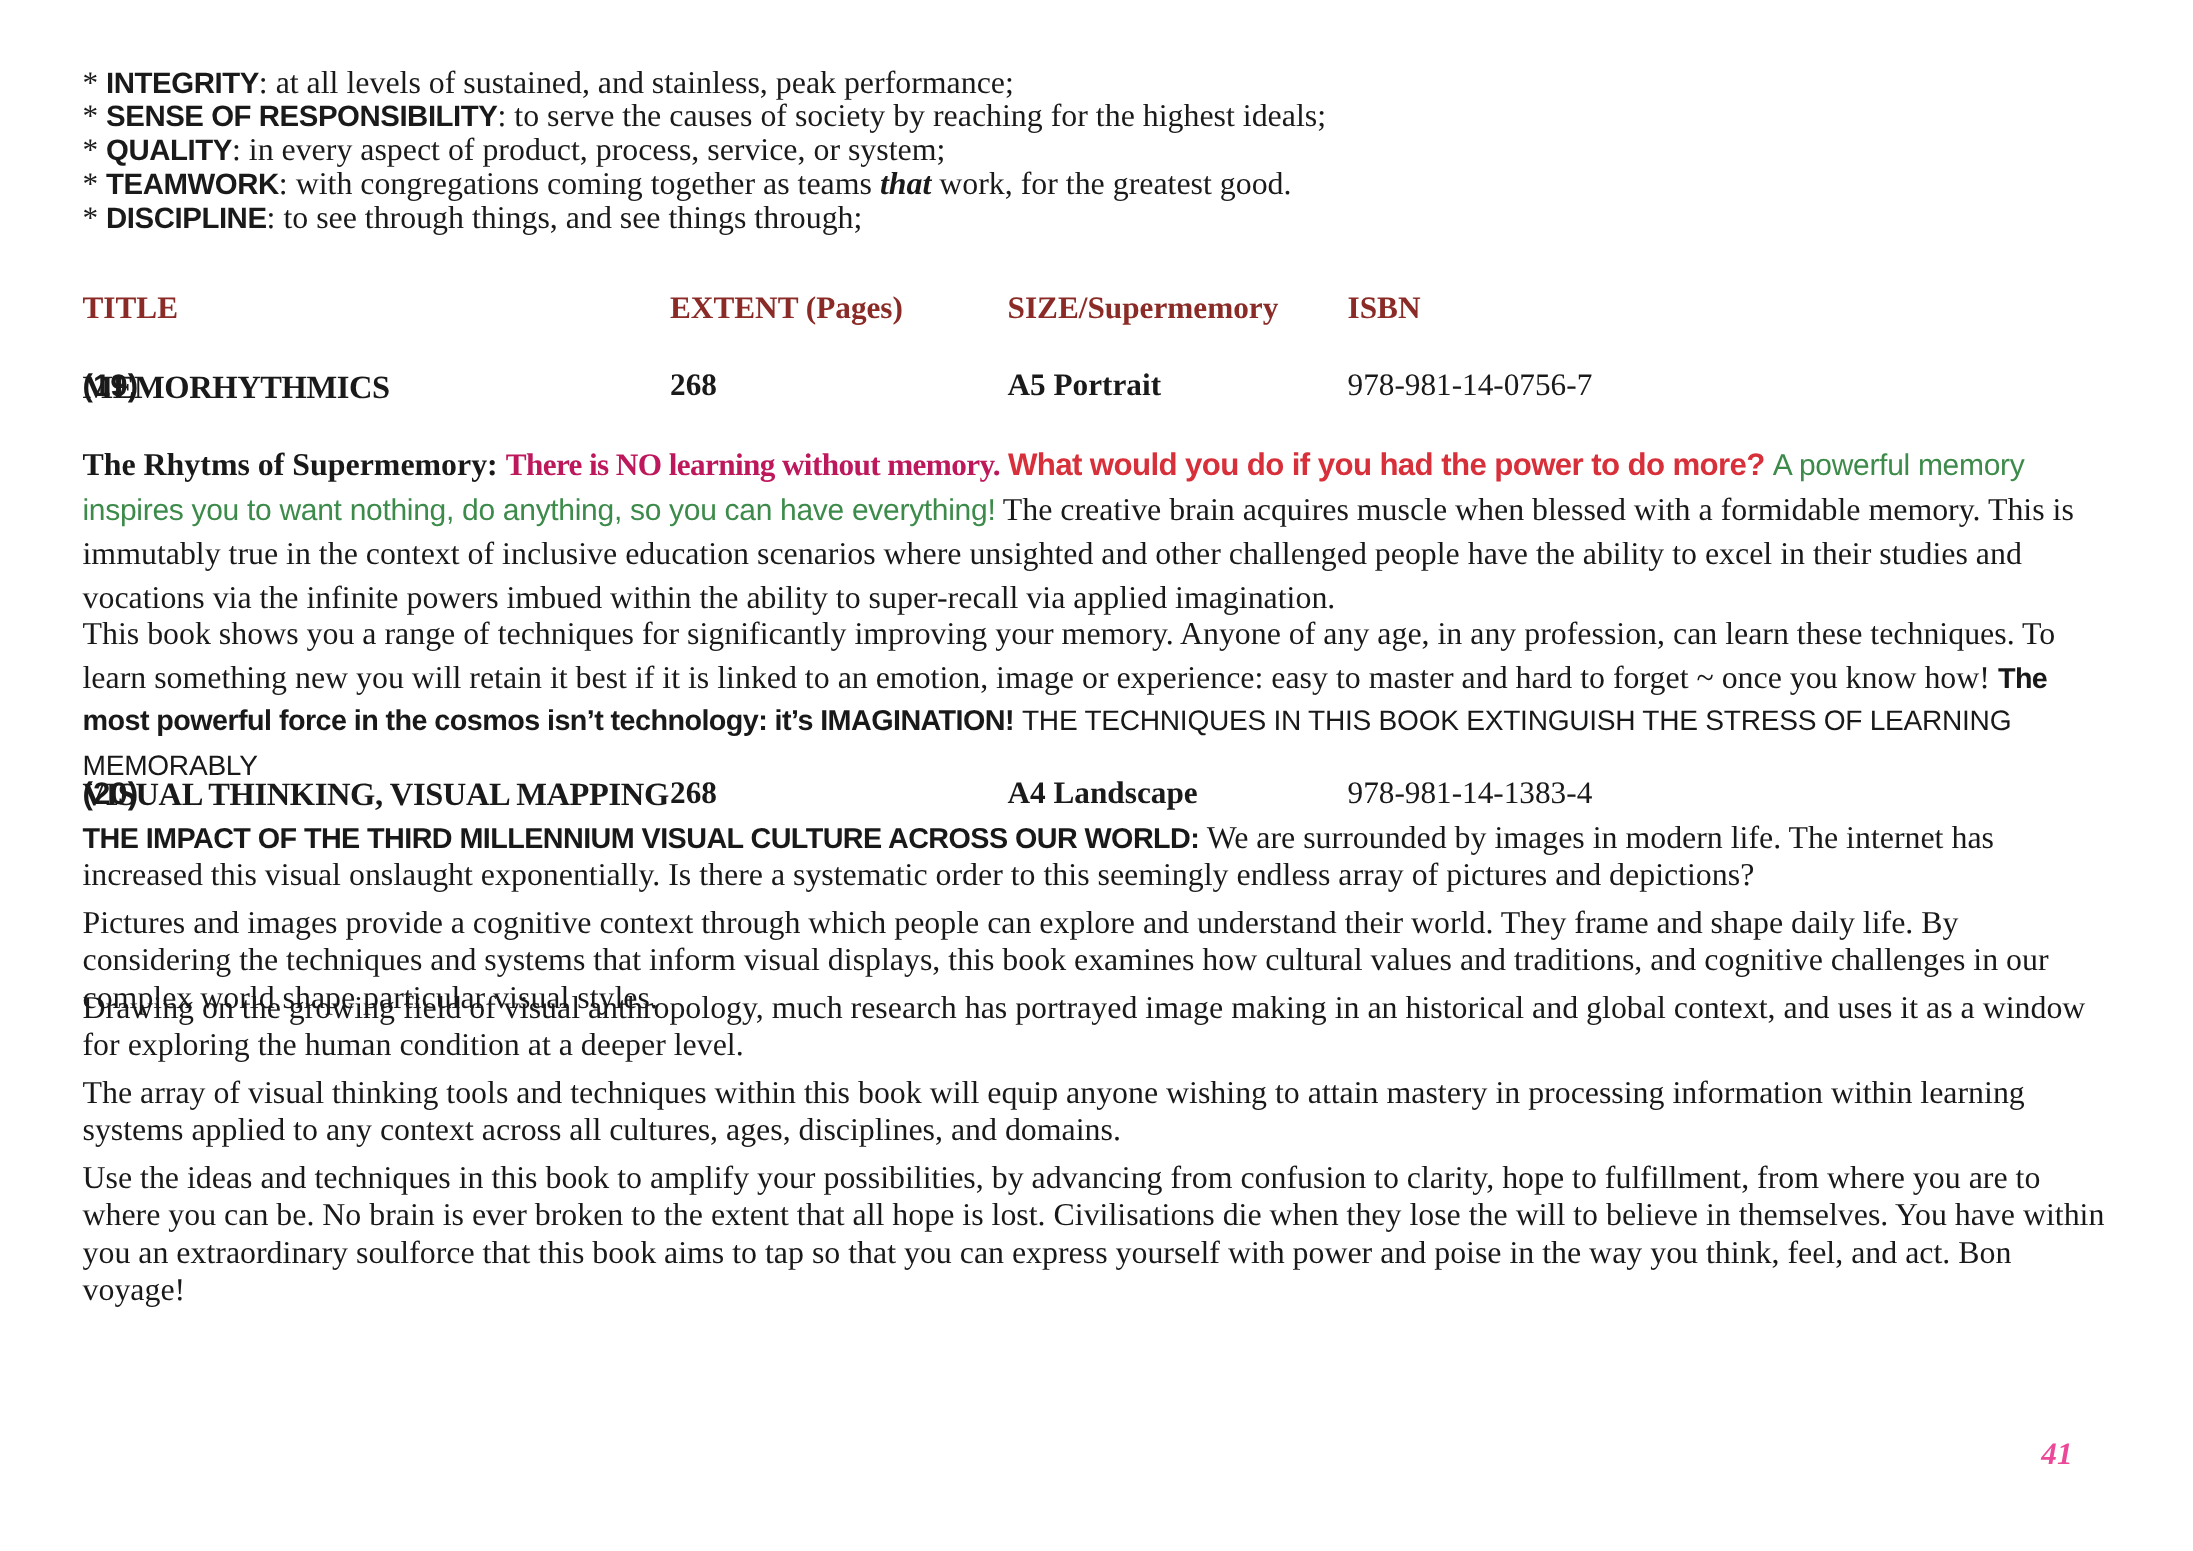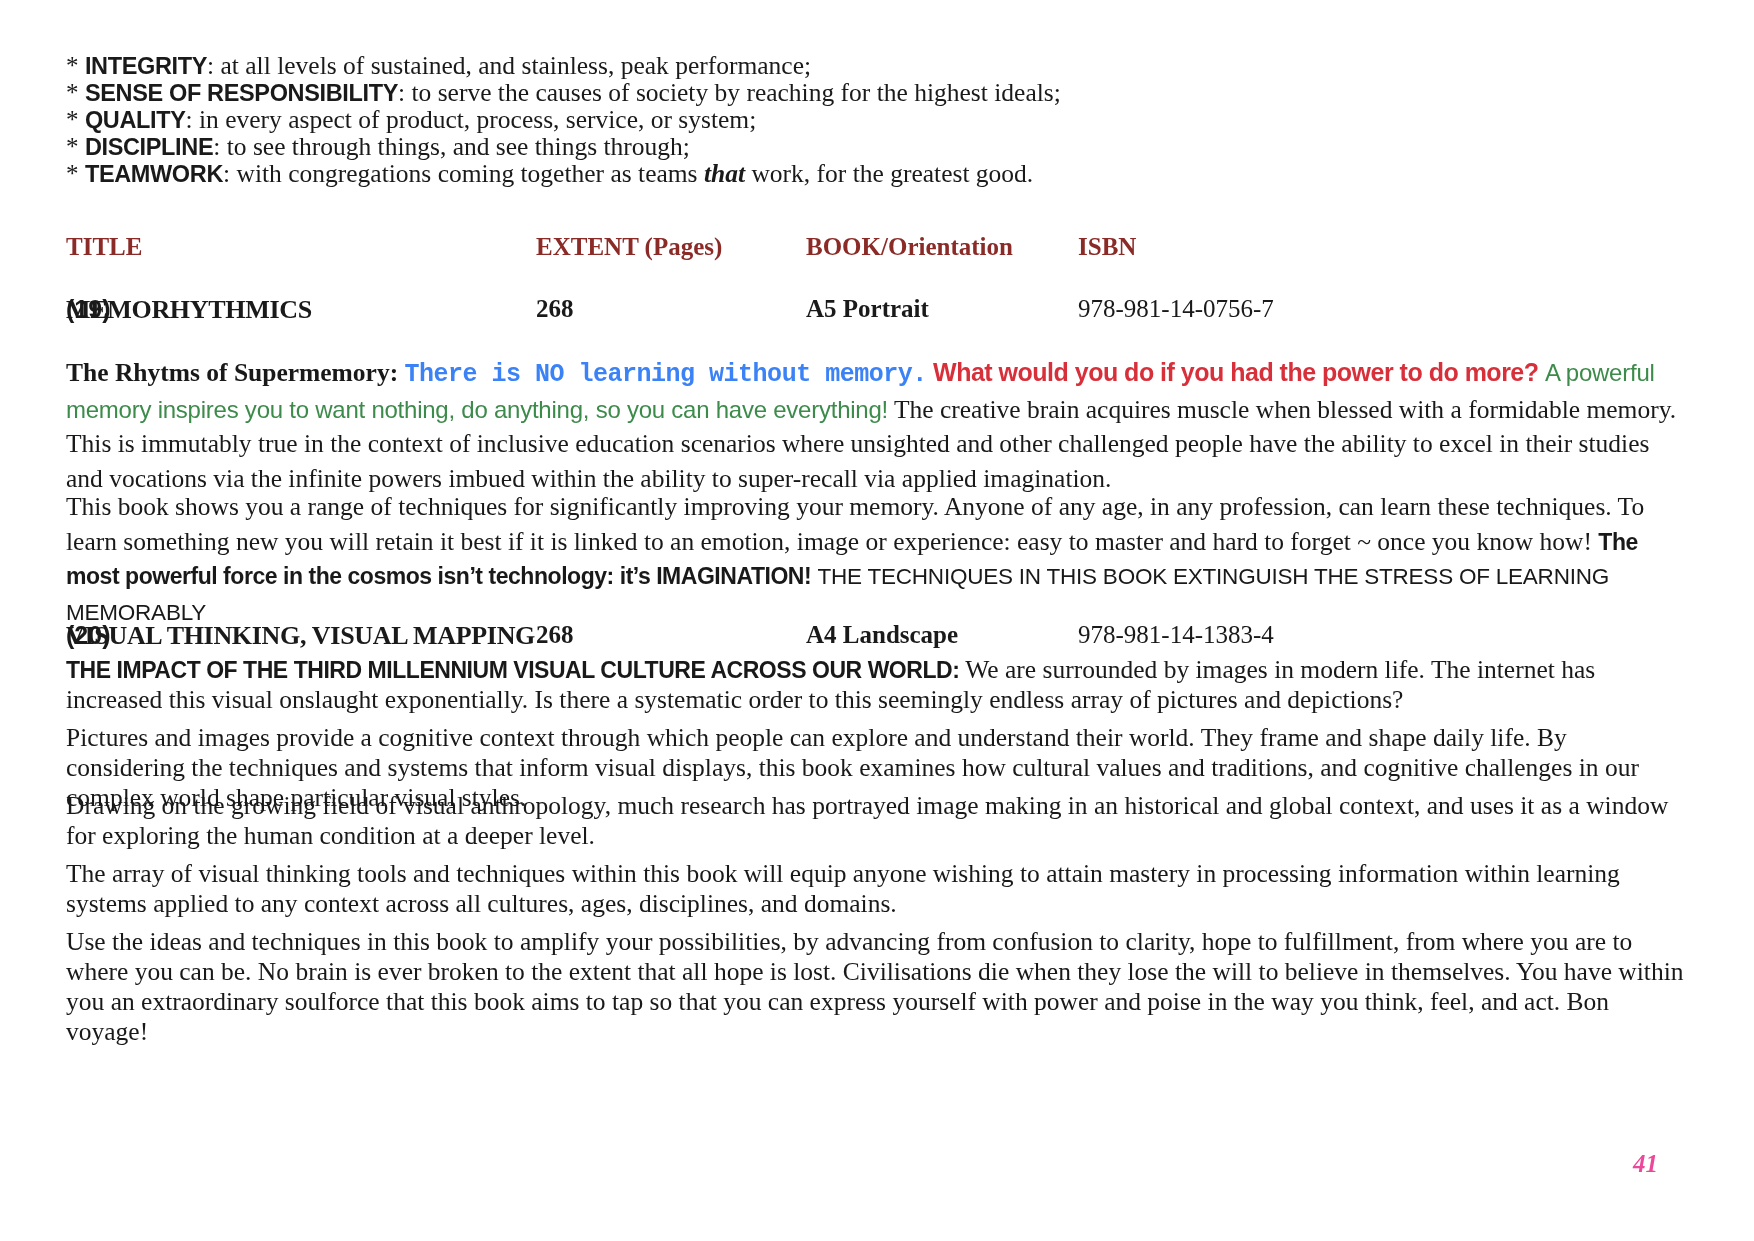--- a/index.html
+++ b/index.html
@@ -124,22 +124,22 @@
   .p20b { top: 723px; line-height: 30px; }
   .p20c { top: 791px; line-height: 30px; }
   .p20d { top: 859px; line-height: 30px; }
   .p20e { top: 927px; line-height: 30px; }
 
   .lead-bold {
     font-family: "Liberation Serif", "DejaVu Serif", serif;
     font-weight: bold;
   }
   .red-hi {
-    color: #3b82f6;
-    font-family: Liberation Mono, monospace;
+    color: #be185d;
+    font-family: Liberation Serif, serif;
     font-weight: bold;
     font-stretch: condensed;
     font-size: 25px;
     letter-spacing: -0.02em;
   }
   .crimson-hi {
     color: #d8303a;
     font-family: "Liberation Sans", "DejaVu Sans", sans-serif;
     font-weight: bold;
     font-stretch: condensed;
@@ -205,34 +205,34 @@
       <span class="kw">SENSE OF RESPONSIBILITY</span><span class="bullet-body">:</span><span class="bullet-body"> to serve the causes of society by reaching for the highest ideals;</span>
     </div>
 
     <div class="bullet-line">
       <span class="bullet-star">*</span>
       <span class="kw">QUALITY</span><span class="bullet-body">:</span><span class="bullet-body"> in every aspect of product, process, service, or system;</span>
     </div>
 
     <div class="bullet-line">
       <span class="bullet-star">*</span>
+      <span class="kw">TEAMWORK</span><span class="bullet-body">:</span><span class="bullet-body"> with congregations coming together as teams </span><span class="bullet-body" style="font-style:italic;font-weight:bold;">that</span><span class="bullet-body"> work, for the greatest good.</span>
+    </div>
+
+    <div class="bullet-line">
+      <span class="bullet-star">*</span>
       <span class="kw">DISCIPLINE</span><span class="bullet-body">:</span><span class="bullet-body"> to see through things, and see things through;</span>
-    </div>
-
-    <div class="bullet-line">
-      <span class="bullet-star">*</span>
-      <span class="kw">TEAMWORK</span><span class="bullet-body">:</span><span class="bullet-body"> with congregations coming together as teams </span><span class="bullet-body" style="font-style:italic;font-weight:bold;">that</span><span class="bullet-body"> work, for the greatest good.</span>
     </div>
 
   </div>
 
   <div class="tbl-head">
     <span class="col-title">TITLE</span>
     <span class="col-extent">EXTENT (Pages)</span>
-    <span class="col-size">BOOK/Orientation</span>
+    <span class="col-size">SIZE/Supermemory</span>
     <span class="col-isbn">ISBN</span>
   </div>
 
   <div class="tbl-row row19">
     <span class="col-title">
         <span class="booknum">(19)</span> 
         <span class="bookname">MEMORHYTHMICS</span>
       </span>
     <span class="col-extent row-num">268</span>
     <span class="col-size row-size">A5 Portrait</span>

